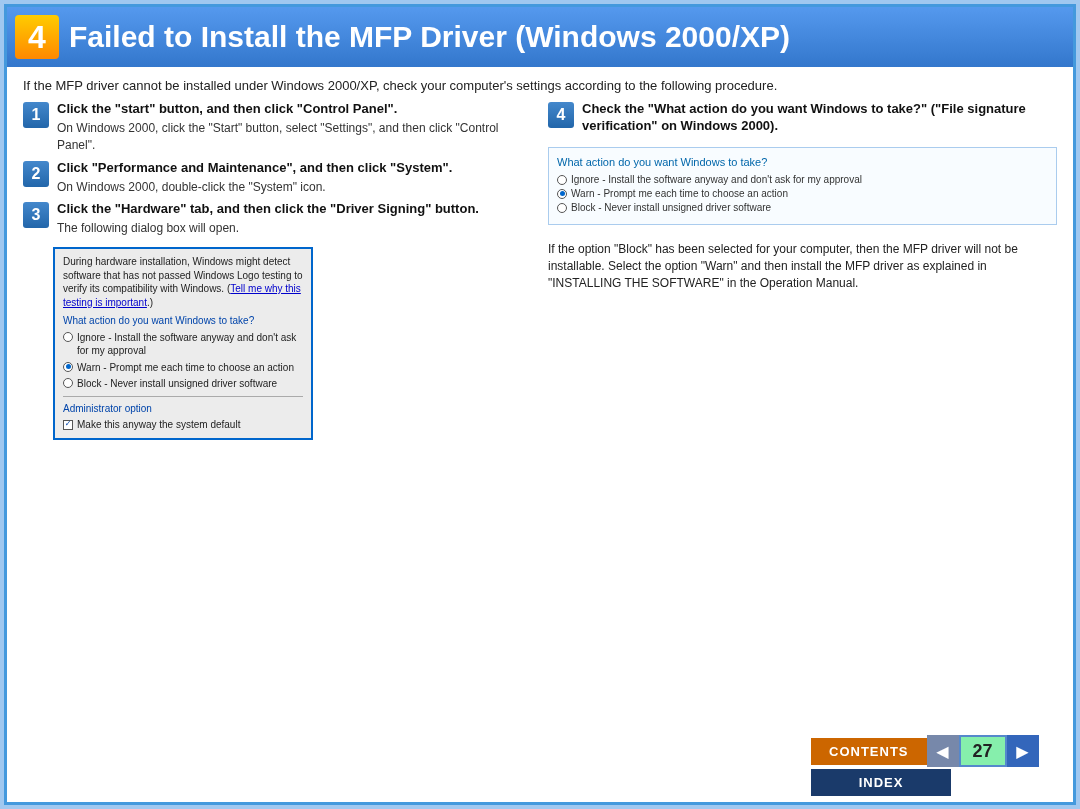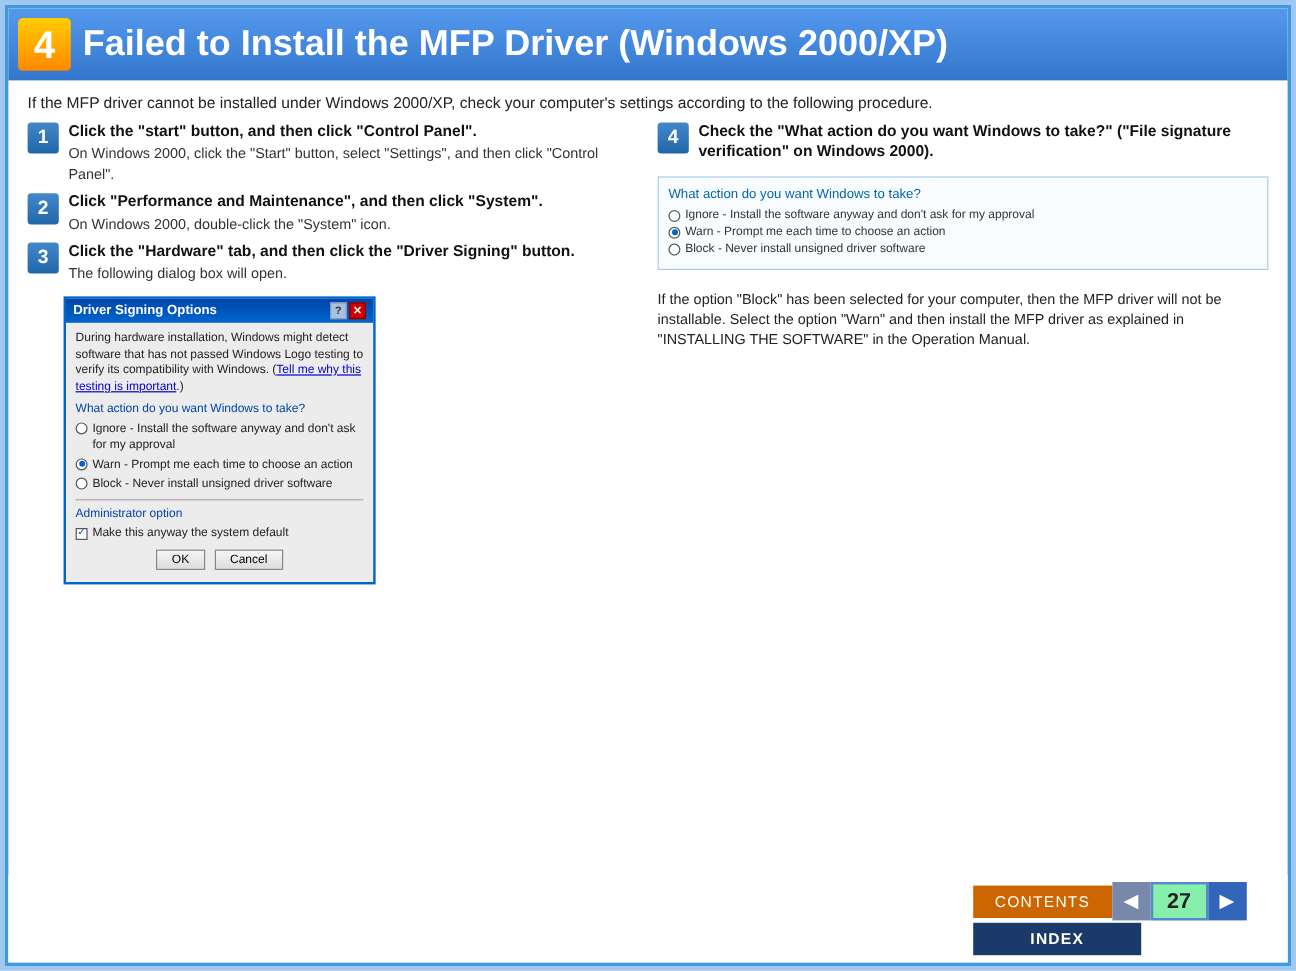--- a/index.html
+++ b/index.html
@@ -266,21 +266,21 @@
       display: flex;
       justify-content: flex-end;
       align-items: center;
       padding: 6px 10px;
       gap: 0;
       background: #ffffff;
     }
     .footer-contents-btn {
       background: #cc6600;
       color: white;
-      font-weight: normal;
+      font-weight: bold;
       font-size: 13px;
       padding: 6px 18px;
       cursor: pointer;
       letter-spacing: 1px;
     }
     .footer-arrow-left {
       background: #7788aa;
       color: white;
       width: 32px;
       height: 32px;
@@ -372,27 +372,20 @@
 
         <div class="step-item">
           <div class="step-number">3</div>
           <div class="step-content">
             <div class="step-title">Click the "Hardware" tab, and then click the "Driver Signing" button.</div>
             <div class="step-desc">The following dialog box will open.</div>
           </div>
         </div>
 
         <div class="dialog-box">
-          <div class="dialog-titlebar">
-            <span>Driver Signing Options</span>
-            <div class="dialog-titlebar-buttons">
-              <div class="dialog-titlebar-help">?</div>
-              <div class="dialog-titlebar-btn">✕</div>
-            </div>
-          </div>
           <div class="dialog-body">
             <div class="dialog-intro">
               <span>During hardware installation, Windows might detect software that has not passed Windows Logo testing to verify its compatibility with Windows. (</span><span class="dialog-link">Tell me why this testing is important</span><span>.)</span>
             </div>
             <div class="dialog-section-title">What action do you want Windows to take?</div>
             <div class="radio-option">
               <div class="radio-circle"></div>
               <span>Ignore - Install the software anyway and don't ask for my approval</span>
             </div>
             <div class="radio-option">
@@ -402,24 +395,20 @@
             <div class="radio-option">
               <div class="radio-circle"></div>
               <span>Block - Never install unsigned driver software</span>
             </div>
             <div class="dialog-divider"></div>
             <div class="admin-section">Administrator option</div>
             <div class="checkbox-row">
               <div class="checkbox-box">✓</div>
               <span>Make this anyway the system default</span>
             </div>
-            <div class="dialog-buttons">
-              <button class="dialog-button">OK</button>
-              <button class="dialog-button">Cancel</button>
-            </div>
           </div>
         </div>
       </div>
 
       <div class="right-col">
 
         <div class="step-item">
           <div class="step-number">4</div>
           <div class="step-content">
             <div class="step-title">Check the "What action do you want Windows to take?" ("File signature verification" on Windows 2000).</div>

